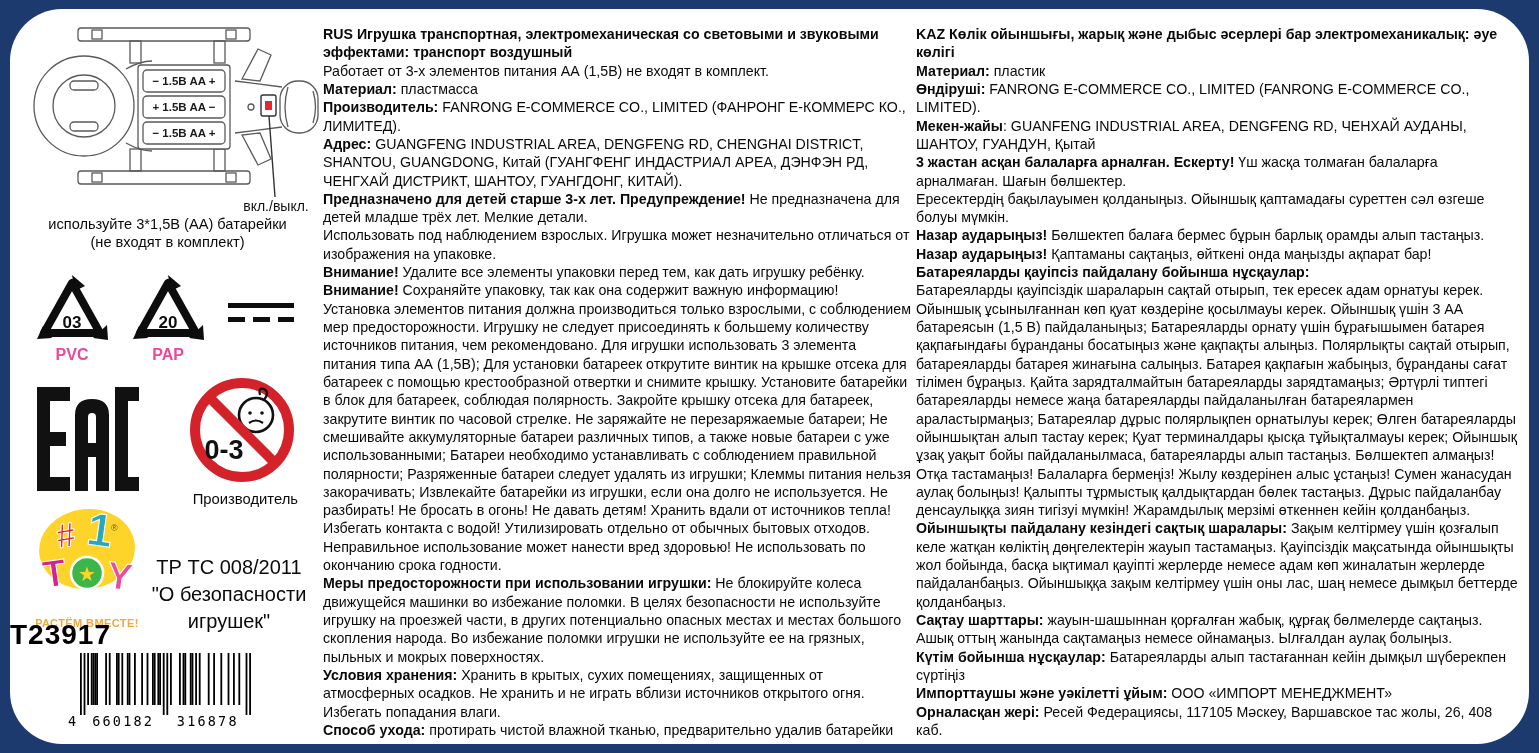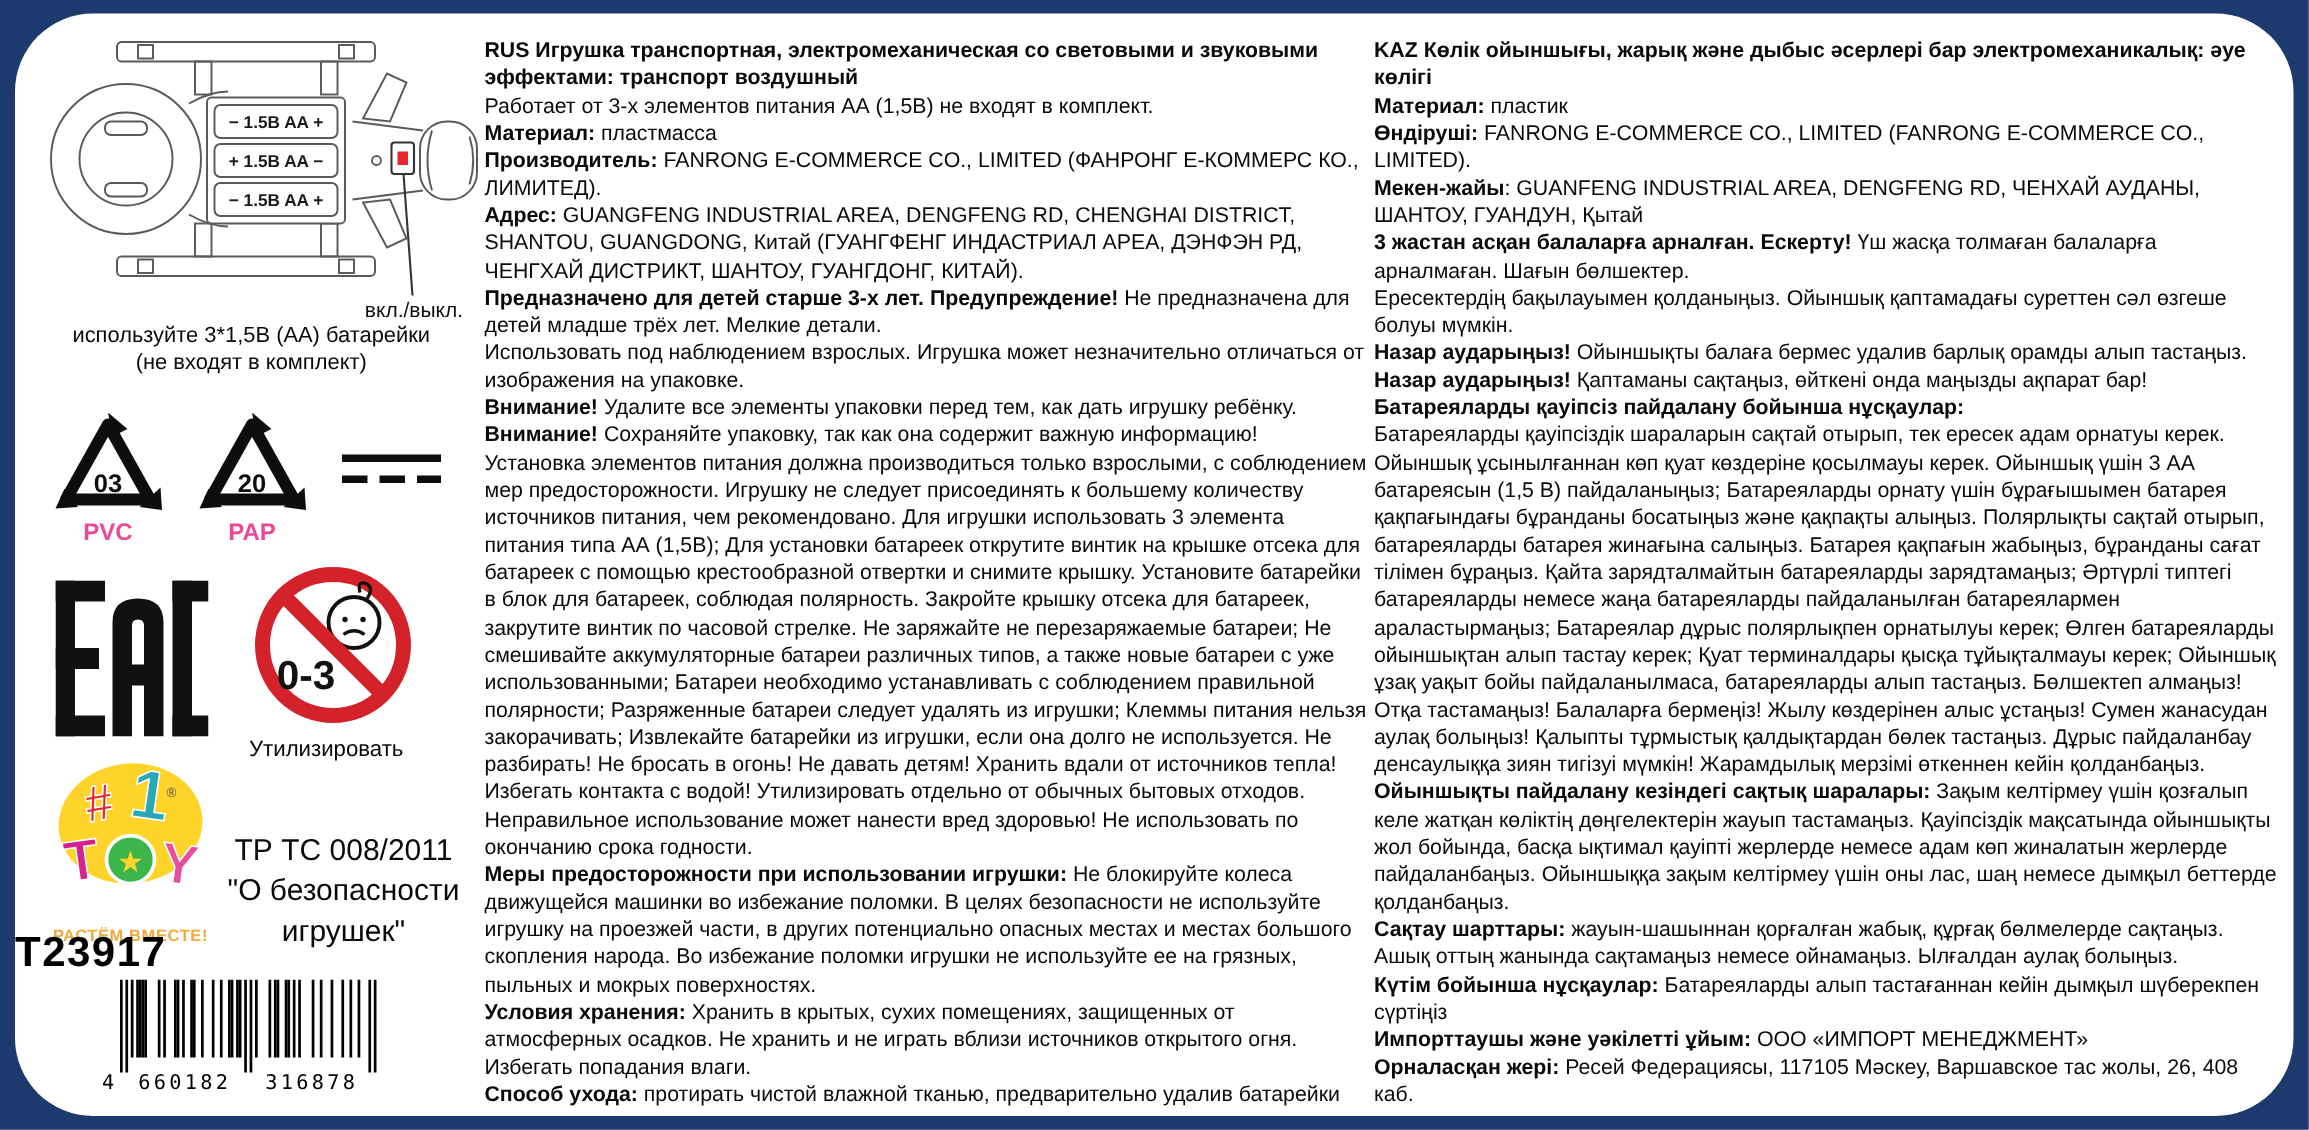--- a/index.html
+++ b/index.html
@@ -14,21 +14,21 @@
   .col-kaz{left:906px;top:16px;width:602px;}
   
   .toy-diagram{position:absolute;left:20px;top:12px;}
   .batt-caption{position:absolute;left:0;top:206px;width:315px;text-align:center;font-size:14.6px;line-height:1.25;color:#0a0a0a;}
   .sym{position:absolute;text-align:center;}
   .sym .sym-label{font-weight:bold;font-size:16px;margin-top:1px;color:#ec4899;}
   .sym-pvc{left:24px;top:266px;width:76px;}
   .sym-pap{left:120px;top:266px;width:76px;}
   .sym-dc{left:216px;top:292px;width:70px;}
   .eac-mark{position:absolute;left:27px;top:378px;}
-  .age-block{position:absolute;left:156px;top:368px;width:132px;text-align:left;}
+  .age-block{position:absolute;left:156px;top:368px;width:132px;text-align:right;}
   .age-block .age-label{font-size:14.8px;color:#0a0a0a;margin-top:0px;}
   .brand-block{position:absolute;left:22px;top:496px;width:110px;text-align:center;}
   .brand-tagline{font-size:11px;font-weight:bold;color:#f0a93c;letter-spacing:0.4px;margin-top:18px;}
   .cert-text{position:absolute;left:118px;top:545px;width:202px;text-align:center;font-size:20px;line-height:1.35;color:#0a0a0a;}
   .product-code{position:absolute;left:0;top:610px;width:315px;text-align:left;font-size:28px;font-weight:bold;letter-spacing:1px;color:#000;}
   .barcode{position:absolute;left:58px;top:644px;}
   .bat-text{font-size:11.5px;font-weight:bold;fill:#1a1a1a;}
   .switch-text{font-size:14px;fill:#111;}
   .diag{stroke:#5a5a5a;stroke-width:1.3;fill:none;}
   .diag-f{stroke:#5a5a5a;stroke-width:1.3;fill:#ffffff;}
@@ -134,21 +134,21 @@
         <circle cx="56" cy="53" r="47" fill="none" stroke="#d3222a" stroke-width="10"></circle>
 
         <circle cx="70" cy="38" r="17" fill="none" stroke="#111" stroke-width="2.6"></circle>
         <path d="M78 23 Q84 15 78 12 Q72 10 74 18" fill="none" stroke="#111" stroke-width="2.2"></path>
         <circle cx="64" cy="36" r="1.8" fill="#111"></circle>
         <circle cx="76" cy="36" r="1.8" fill="#111"></circle>
         <path d="M63 46 Q70 41 77 46" fill="none" stroke="#111" stroke-width="2.2"></path>
         <text x="38" y="82" text-anchor="middle" font-size="27" font-weight="bold" fill="#111">0-3</text>
         <line x1="23" y1="20" x2="89" y2="86" stroke="#d3222a" stroke-width="10"></line>
       </svg>
-      <div class="age-label">Утилизировать</div>
+      <div class="age-label">Производитель</div>
     </div>
 
     <div class="brand-block">
       <svg width="104" height="90" viewBox="0 0 104 90">
         <ellipse cx="52" cy="44" rx="48" ry="40" fill="#ffd42a" transform="rotate(-6 52 44)"></ellipse>
         <text x="22" y="42" font-size="34" font-weight="bold" fill="#e8262d" transform="rotate(-10 30 34)" stroke="#ffffff" stroke-width="1">#</text>
         <text x="52" y="40" font-size="46" font-weight="bold" fill="#2aa7b8" transform="rotate(8 60 26)" stroke="#ffffff" stroke-width="1">1</text>
         <text x="76" y="26" font-size="9" fill="#555">®</text>
         <text x="8" y="82" font-size="38" font-weight="bold" fill="#d6218f" transform="rotate(-8 16 70)" stroke="#ffffff" stroke-width="1">T</text>
         <circle cx="52" cy="68" r="16" fill="#3cb54a" stroke="#ffffff" stroke-width="2.5"></circle>
@@ -226,21 +226,21 @@
         <div class="para"><b>Способ ухода: </b><span>протирать чистой влажной тканью, предварительно удалив батарейки</span></div>
       </div>
 
     <div class="col col-kaz">
         <div class="para"><b>KAZ Көлік ойыншығы, жарық және дыбыс әсерлері бар электромеханикалық: әуе көлігі</b></div>
         <div class="para"><b>Материал: </b><span>пластик</span></div>
         <div class="para"><b>Өндіруші: </b><span>FANRONG E-COMMERCE CO., LIMITED (FANRONG E-COMMERCE CO., LIMITED).</span></div>
         <div class="para"><b>Мекен-жайы</b><span>: GUANFENG INDUSTRIAL AREA, DENGFENG RD, ЧЕНХАЙ АУДАНЫ, ШАНТОУ, ГУАНДУН, Қытай</span></div>
         <div class="para"><b>3 жастан асқан балаларға арналған. Ескерту! </b><span>Үш жасқа толмаған балаларға арналмаған. Шағын бөлшектер.</span></div>
         <div class="para"><span>Ересектердің бақылауымен қолданыңыз. Ойыншық қаптамадағы суреттен сәл өзгеше болуы мүмкін.</span></div>
-        <div class="para"><b>Назар аударыңыз! </b><span>Ойыншықты балаға бермес удалив барлық орамды алып тастаңыз.</span></div>
+        <div class="para"><b>Назар аударыңыз! </b><span>Бөлшектеп балаға бермес бұрын барлық орамды алып тастаңыз.</span></div>
         <div class="para"><b>Назар аударыңыз! </b><span>Қаптаманы сақтаңыз, өйткені онда маңызды ақпарат бар!</span></div>
         <div class="para"><b>Батареяларды қауіпсіз пайдалану бойынша нұсқаулар:</b></div>
         <div class="para"><span>Батареяларды қауіпсіздік шараларын сақтай отырып, тек ересек адам орнатуы керек. Ойыншық ұсынылғаннан көп қуат көздеріне қосылмауы керек. Ойыншық үшін 3 АА батареясын (1,5 В) пайдаланыңыз; Батареяларды орнату үшін бұрағышымен батарея қақпағындағы бұранданы босатыңыз және қақпақты алыңыз. Полярлықты сақтай отырып, батареяларды батарея жинағына салыңыз. Батарея қақпағын жабыңыз, бұранданы сағат тілімен бұраңыз. Қайта зарядталмайтын батареяларды зарядтамаңыз; Әртүрлі типтегі батареяларды немесе жаңа батареяларды пайдаланылған батареялармен араластырмаңыз; Батареялар дұрыс полярлықпен орнатылуы керек; Өлген батареяларды ойыншықтан алып тастау керек; Қуат терминалдары қысқа тұйықталмауы керек; Ойыншық ұзақ уақыт бойы пайдаланылмаса, батареяларды алып тастаңыз. Бөлшектеп алмаңыз! Отқа тастамаңыз! Балаларға бермеңіз! Жылу көздерінен алыс ұстаңыз! Сумен жанасудан аулақ болыңыз! Қалыпты тұрмыстық қалдықтардан бөлек тастаңыз. Дұрыс пайдаланбау денсаулыққа зиян тигізуі мүмкін! Жарамдылық мерзімі өткеннен кейін қолданбаңыз.</span></div>
         <div class="para"><b>Ойыншықты пайдалану кезіндегі сақтық шаралары: </b><span>Зақым келтірмеу үшін қозғалып келе жатқан көліктің дөңгелектерін жауып тастамаңыз. Қауіпсіздік мақсатында ойыншықты жол бойында, басқа ықтимал қауіпті жерлерде немесе адам көп жиналатын жерлерде пайдаланбаңыз. Ойыншыққа зақым келтірмеу үшін оны лас, шаң немесе дымқыл беттерде қолданбаңыз.</span></div>
         <div class="para"><b>Сақтау шарттары: </b><span>жауын-шашыннан қорғалған жабық, құрғақ бөлмелерде сақтаңыз. Ашық оттың жанында сақтамаңыз немесе ойнамаңыз. Ылғалдан аулақ болыңыз.</span></div>
         <div class="para"><b>Күтім бойынша нұсқаулар: </b><span>Батареяларды алып тастағаннан кейін дымқыл шүберекпен сүртіңіз</span></div>
         <div class="para"><b>Импорттаушы және уәкілетті ұйым: </b><span>ООО «ИМПОРТ МЕНЕДЖМЕНТ»</span></div>
         <div class="para"><b>Орналасқан жері: </b><span>Ресей Федерациясы, 117105 Мәскеу, Варшавское тас жолы, 26, 408 каб.</span></div>
       </div>
 

